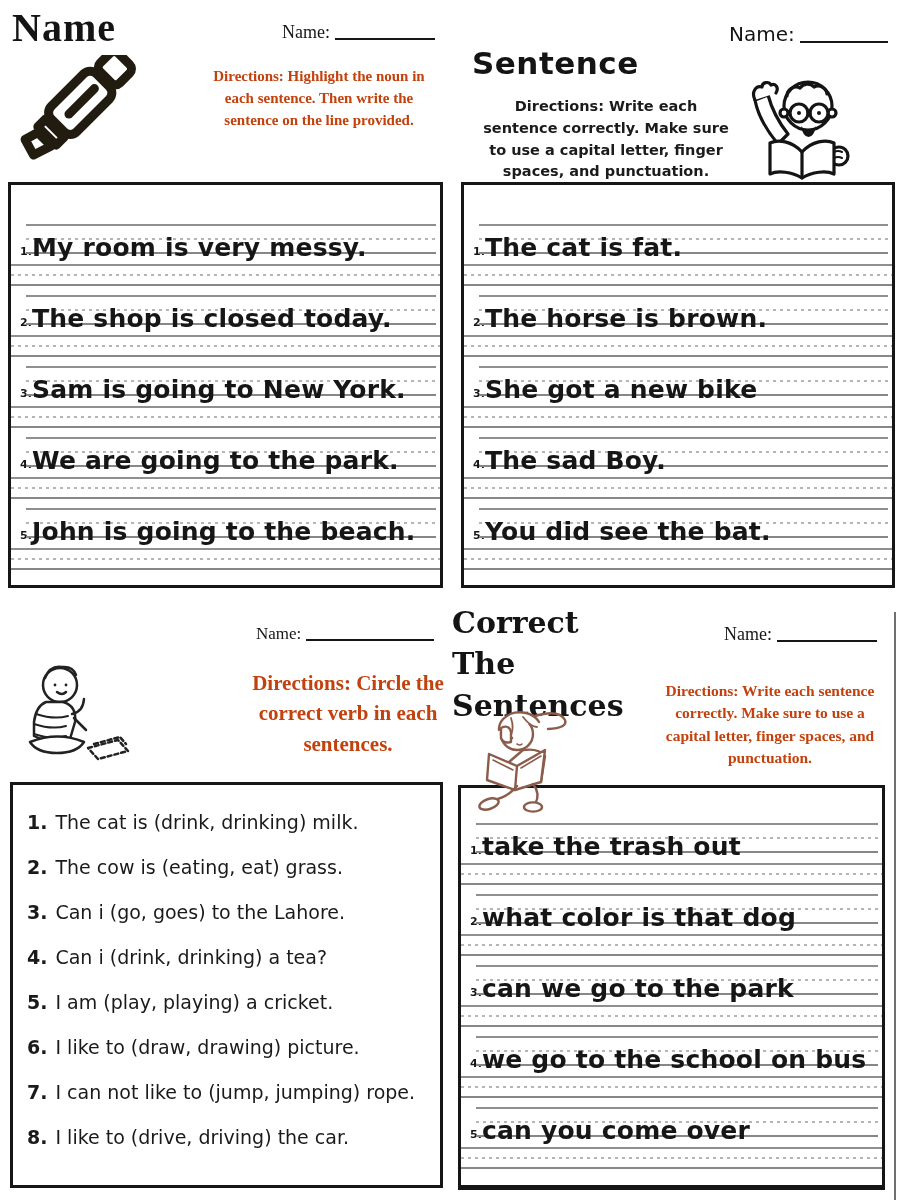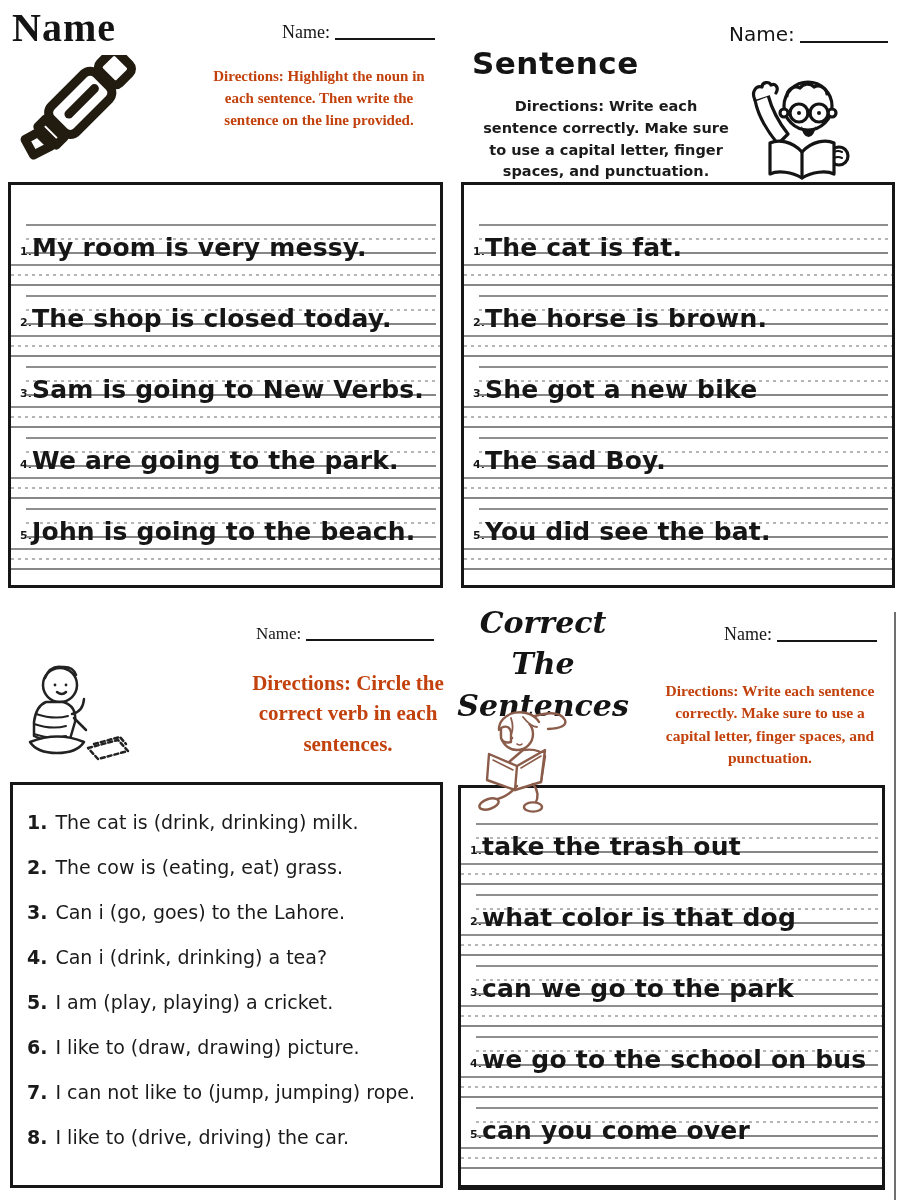--- a/index.html
+++ b/index.html
@@ -26,21 +26,21 @@
   .name-lbl{font-family:"Liberation Serif",serif;font-size:18px;color:#161616;}
   .name-line{display:inline-block;border-bottom:2.5px solid #161616;height:14px;vertical-align:-2px;}
   .dir-serif{font-family:"Liberation Serif",serif;font-weight:bold;font-size:15px;line-height:1.45;
              text-align:center;color:#c2410c;}
   .dir-sans{font-weight:bold;font-size:14.5px;line-height:1.5;text-align:center;color:#1b1b1b;}
 
   
   .t-nouns{font-family:"Liberation Serif",serif;font-weight:bold;font-size:40px;letter-spacing:1px;}
   .t-sent{font-weight:bold;font-size:31px;letter-spacing:.5px;line-height:1.28;}
   .t-verbs{font-family:"DejaVu Serif",serif;font-weight:bold;font-size:56px;letter-spacing:1px;}
-  .t-correct{font-family:"DejaVu Serif",serif;font-weight:bold;font-size:30px;line-height:1.38;text-align:center;font-style:italic;}
+  .t-correct{font-family:"DejaVu Serif",serif;font-weight:bold;font-size:30px;line-height:1.38;text-align:left;}
 
   
   .v-item{height:45px;display:flex;align-items:center;font-size:19px;color:#1a1a1a;white-space:nowrap;}
   .v-num{font-weight:bold;margin-right:8px;}
 
   .edge-line{position:absolute;width:2px;background:#6f6f6f;}
 </style>
 </head>
 <body>
 
@@ -77,21 +77,21 @@
       <div class="item-block">
         <span class="row-num">2.</span>
         <div class="sent-line guide3">
           <span class="sent-text">The shop is closed today.</span>
         </div>
         <div class="ans-line guide3"></div>
       </div>
       <div class="item-block">
         <span class="row-num">3.</span>
         <div class="sent-line guide3">
-          <span class="sent-text">Sam is going to New Verbs.</span>
+          <span class="sent-text">Sam is going to New York.</span>
         </div>
         <div class="ans-line guide3"></div>
       </div>
       <div class="item-block">
         <span class="row-num">4.</span>
         <div class="sent-line guide3">
           <span class="sent-text">We are going to the park.</span>
         </div>
         <div class="ans-line guide3"></div>
       </div>

